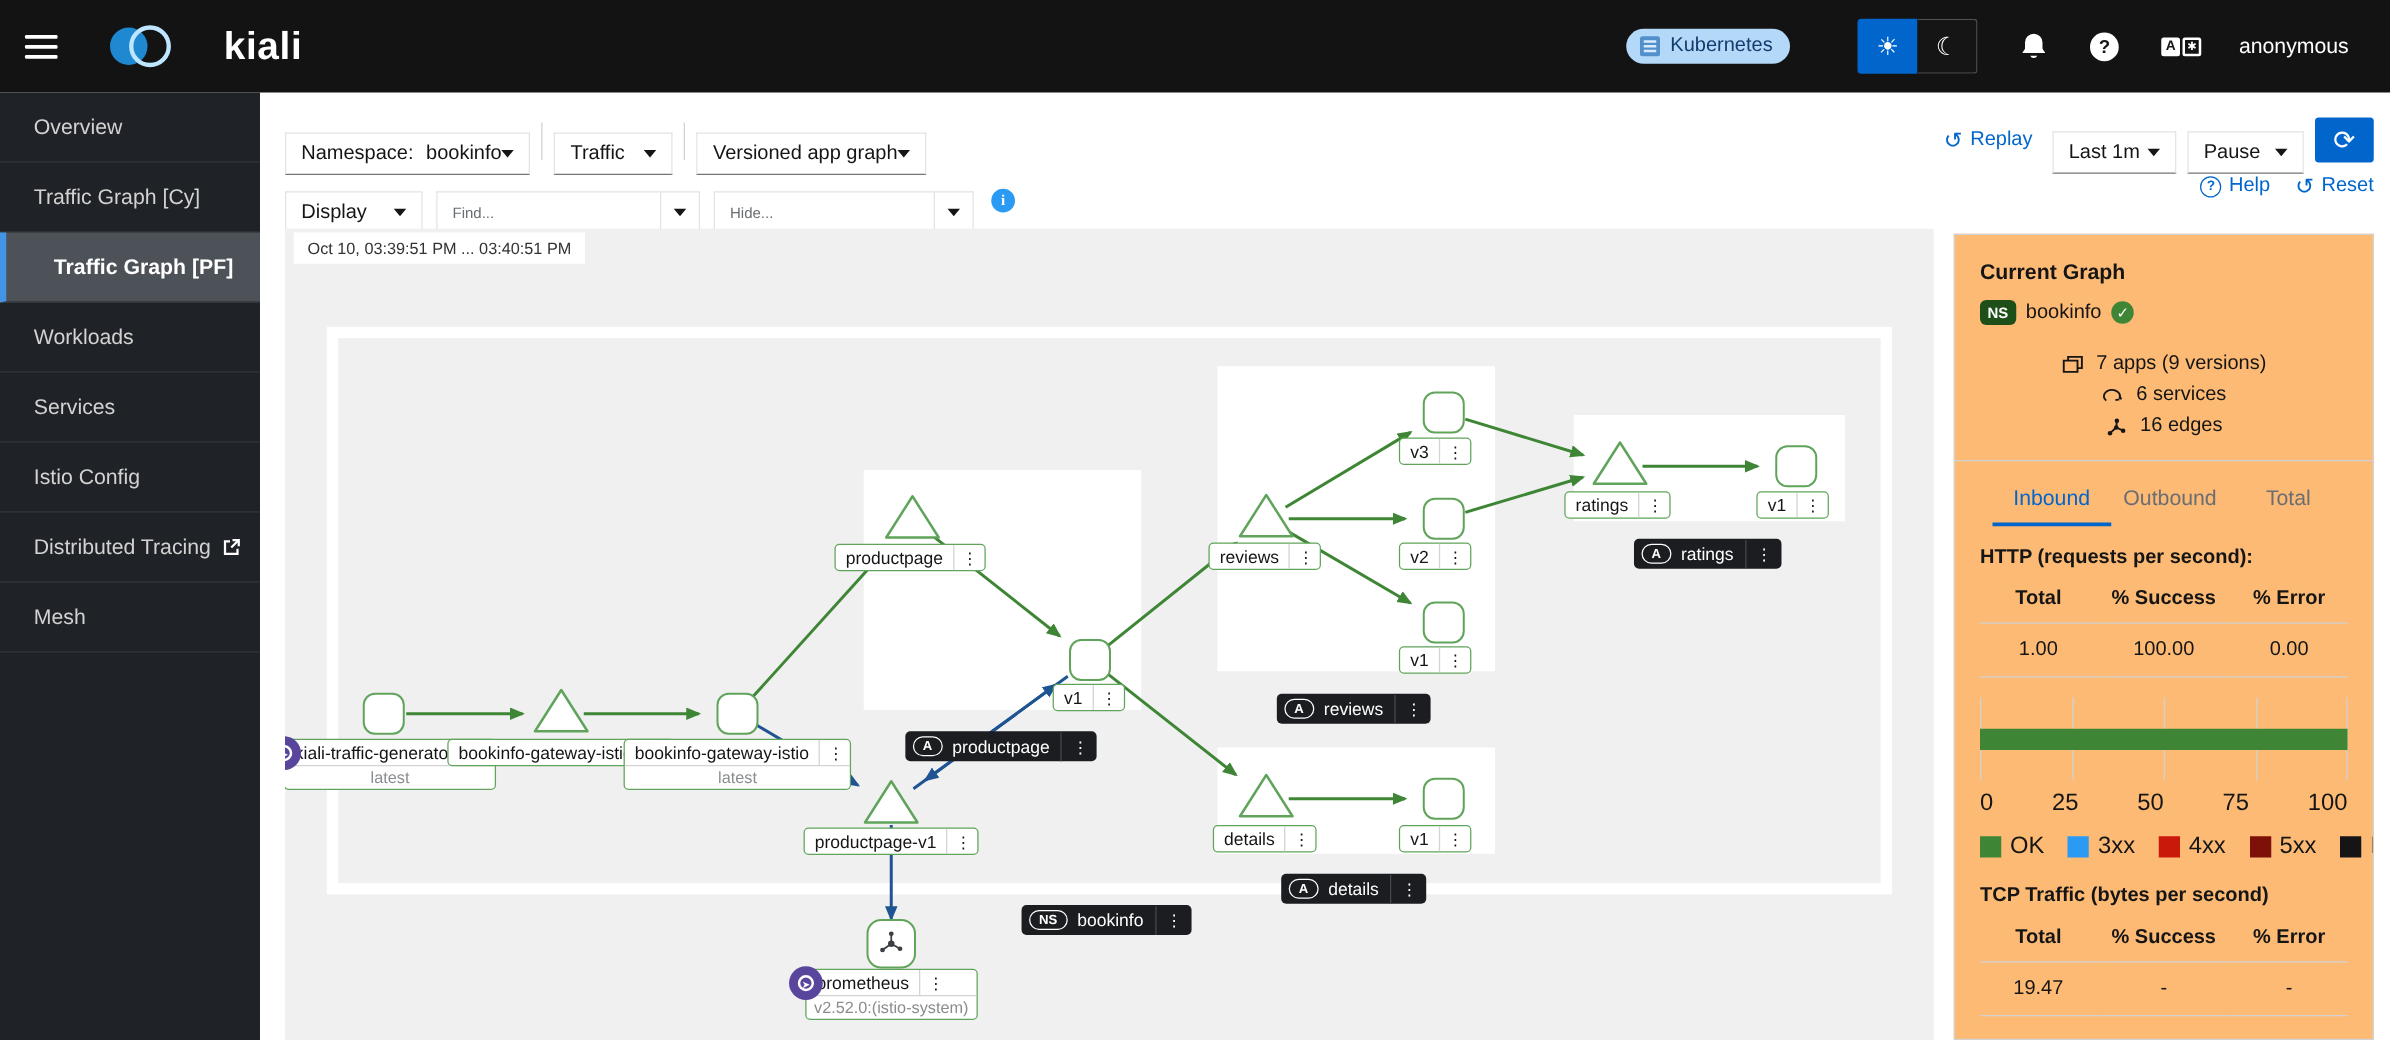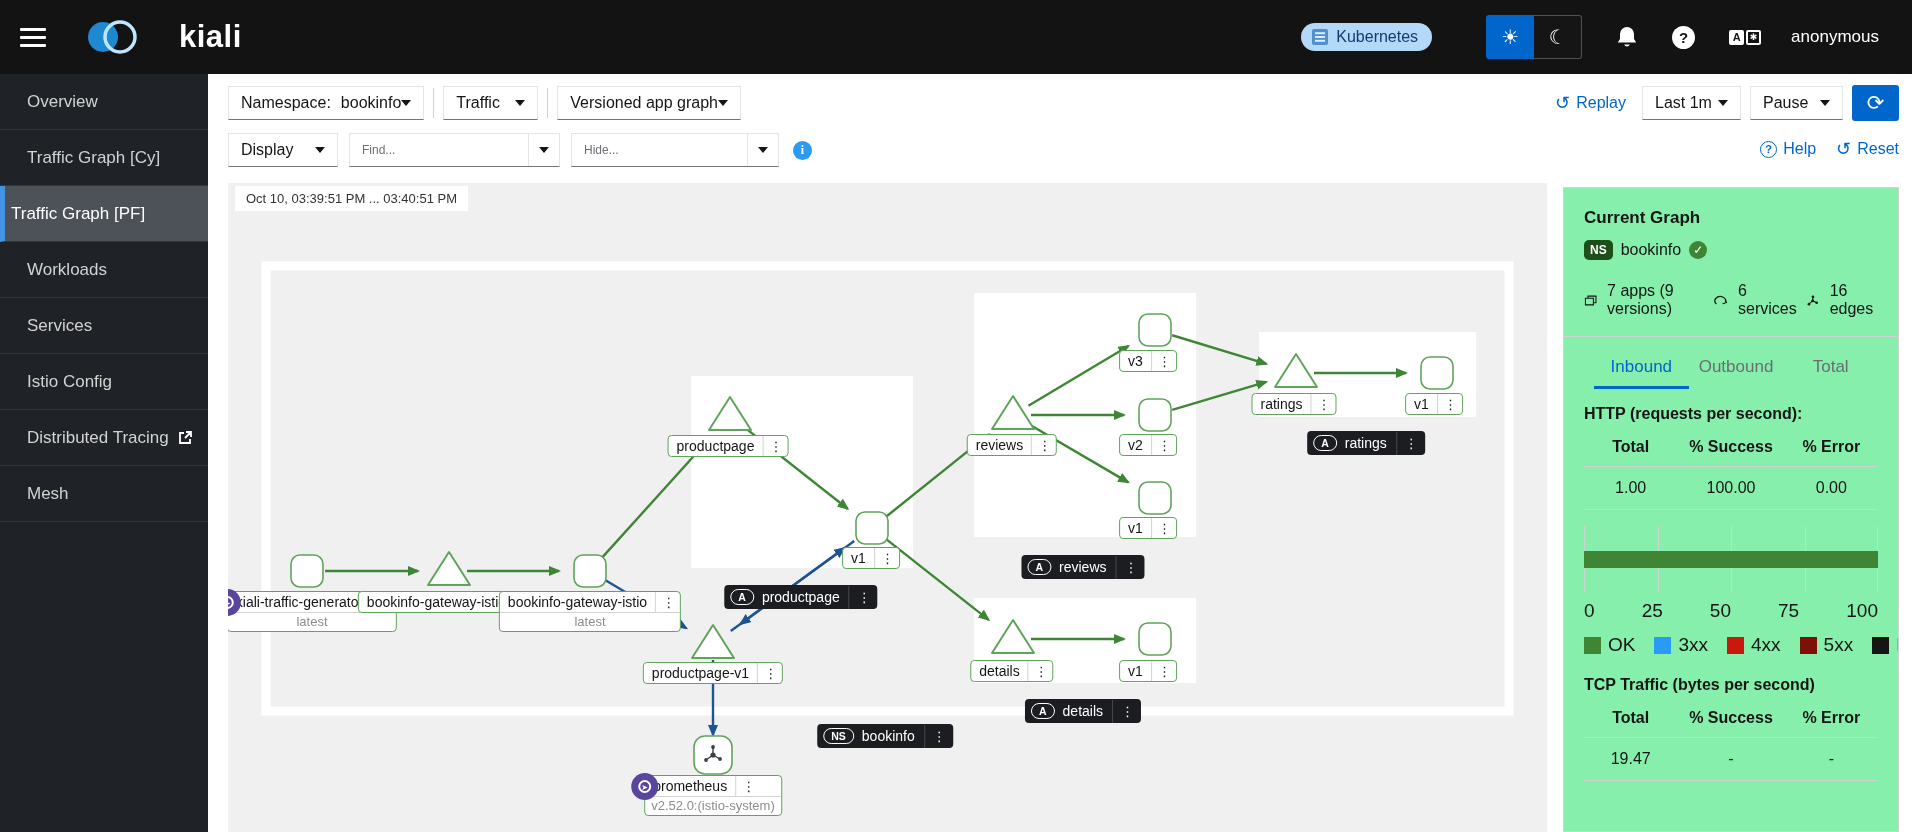--- a/index.html
+++ b/index.html
@@ -22,28 +22,28 @@
   .mh-icon { margin-left:34px; display:flex; align-items:center; justify-content:center; }
   .help-circle { width:23px; height:23px; border-radius:50%; background:#fff; color:#151515; font-weight:bold; font-size:15px; display:flex; align-items:center; justify-content:center; }
   .lang-icon { display:flex; gap:2px; align-items:flex-end; }
   .lang-a { width:15px; height:15px; background:#fff; color:#151515; font-size:11px; font-weight:bold; display:flex; align-items:center; justify-content:center; border-radius:2px; }
   .lang-b { width:15px; height:15px; border:2px solid #fff; color:#fff; font-size:9px; display:flex; align-items:center; justify-content:center; border-radius:2px; }
   .username { color:#fff; font-size:17px; margin-left:30px; }
 
   
   .sidebar { position:absolute; left:0; top:74px; width:208px; bottom:0; background:#1f2226; z-index:20; }
   .nav-item { height:56px; display:flex; align-items:center; gap:8px; padding-left:27px; color:#d2d2d2; font-size:17px; border-bottom:1px solid #33373c; cursor:pointer; }
-  .nav-item.active { background:#4d5258; color:#fff; border-left:5px solid #4394e5; padding-left:6px; }
+  .nav-item.active { background:#4d5258; color:#fff; border-left:5px solid #4394e5; padding-left:38px;font-weight:bold; }
 
   
   .content { position:absolute; left:208px; top:74px; width:1704px; bottom:0; background:#fff; }
 
   .row1 { position:absolute; left:20px; top:12px; display:flex; align-items:center; }
   .row2 { position:absolute; left:20px; top:59px; display:flex; align-items:center; }
-  .pf-box { height:34px; background:#fff; border:1px solid #e4e4e4; border-bottom:1px solid #72767b; display:inline-flex; align-items:center; padding:0 12px; font-size:16px; color:#151515; cursor:pointer; }
+  .pf-box { height:34px; background:#fff; border:1px solid #e4e4e4; border-bottom:1px solid #72767b; display:inline-flex; align-items:center; padding:0 12px; font-size:16px; color:#151515; cursor:pointer;margin-top:20px; }
   .caret { width:0; height:0; border-left:5px solid transparent; border-right:5px solid transparent; border-top:6px solid #151515; margin-left:12px; }
   .vdiv { width:1px; height:30px; background:#d2d2d2; margin:0 9px; }
   .pf-input { border:none; outline:none; font-size:12px; font-family:inherit; color:#151515; flex:1; min-width:0; background:transparent; }
   .pf-input::placeholder { color:#6a6e73; opacity:1; }
   .input-caret-seg { border-left:1px solid #e4e4e4; align-self:stretch; display:flex; align-items:center; padding:0 10px; margin-left:6px; margin-right:-12px; }
   .info-i { width:19px; height:19px; border-radius:50%; background:#2b9af3; color:#fff; font-size:12px; font-weight:bold; font-family:"Liberation Serif",serif; display:flex; align-items:center; justify-content:center; margin-left:14px; cursor:pointer; }
   .row1-right { position:absolute; right:13px; top:11px; display:flex; align-items:center; gap:9px; }
   .row2-right { position:absolute; right:13px; top:64px; display:flex; align-items:center; gap:20px; }
   .blue-link { color:#06c; font-size:16px; display:flex; align-items:center; gap:6px; cursor:pointer; }
   .replay-ic { font-size:18px; }
@@ -62,26 +62,26 @@
   .nl-sub { border-top:1px solid #d2d2d2; color:#8a8d90; font-size:13px; padding:1px 6px 2px; }
   .istio-badge { position:absolute; left:-14px; top:-3px; width:27px; height:27px; border-radius:50%; background:#59459c; display:flex; align-items:center; justify-content:center; z-index:5; }
   .istio-badge .ring { width:13px; height:13px; border:2px solid #fff; border-radius:50%; color:#fff; font-size:8px; line-height:11px; text-align:center; }
 
   .dark-chip { position:absolute; transform:translateX(-50%); background:#1b1d21; color:#fff; border-radius:4px; display:flex; align-items:center; font-size:14px; z-index:4; white-space:nowrap; }
   .dc-badge { border:1.5px solid #fff; border-radius:10px; padding:1px 7px; font-size:10.5px; font-weight:bold; margin:4px 2px 4px 6px; }
   .dc-txt { padding:4px 9px 4px 6px; }
   .dc-kebab { border-left:1px solid #45484d; padding:4px 8px; font-size:13px; letter-spacing:-1px; cursor:pointer; }
 
   
-  .side-panel { position:absolute; left:1355px; top:113px; width:336px; height:645px; background:#86efac; border:1px solid #d2d2d2; padding:20px 20px 0; overflow:hidden; }
+  .side-panel { position:absolute; left:1355px; top:113px; width:336px; height:645px; background:#fdba74; border:1px solid #d2d2d2; padding:20px 20px 0; overflow:hidden; }
   .sp-title { font-size:17px; font-weight:bold; }
   .sp-ns-row { display:flex; align-items:center; gap:8px; margin-top:12px; font-size:16px; }
   .ns-green { background:#1e4f18; color:#fff; font-size:12px; font-weight:bold; border-radius:5px; padding:3px 6px; }
   .check-ic { width:18px; height:18px; border-radius:50%; background:#3e8635; color:#fff; font-size:12px; display:flex; align-items:center; justify-content:center; }
-  .sp-stats { margin-top:22px; display:flex; flex-direction:row; gap:7px;align-items:center; }
+  .sp-stats { margin-top:22px; display:flex; flex-direction:column; gap:7px;align-items:center; }
   .sp-stat { display:flex; align-items:center; gap:10px; font-size:16px; }
   .sp-div { border-top:1px solid #d2d2d2; margin:18px -20px 0; }
   .sp-tabs { display:flex; padding:14px 0 0 10px; }
   .sp-tab { font-size:17px; color:#6a6e73; padding:6px 0 9px; width:105px; text-align:center; border-bottom:3px solid transparent; cursor:pointer; }
   .sp-tab.active { color:#06c; border-bottom-color:#06c; }
   .sp-sec-title { font-size:16px; font-weight:bold; margin-top:18px; }
   .tbl { display:grid; grid-template-columns:1fr 1.15fr 1fr; text-align:center; font-size:16px; margin-top:4px; }
   .tbl .h { font-weight:bold; padding:11px 0 10px; border-bottom:1px solid #d2d2d2; }
   .tbl .v { padding:12px 0; border-bottom:1px solid #d2d2d2; }
   .chart { position:relative; height:66px; margin-top:16px; }

